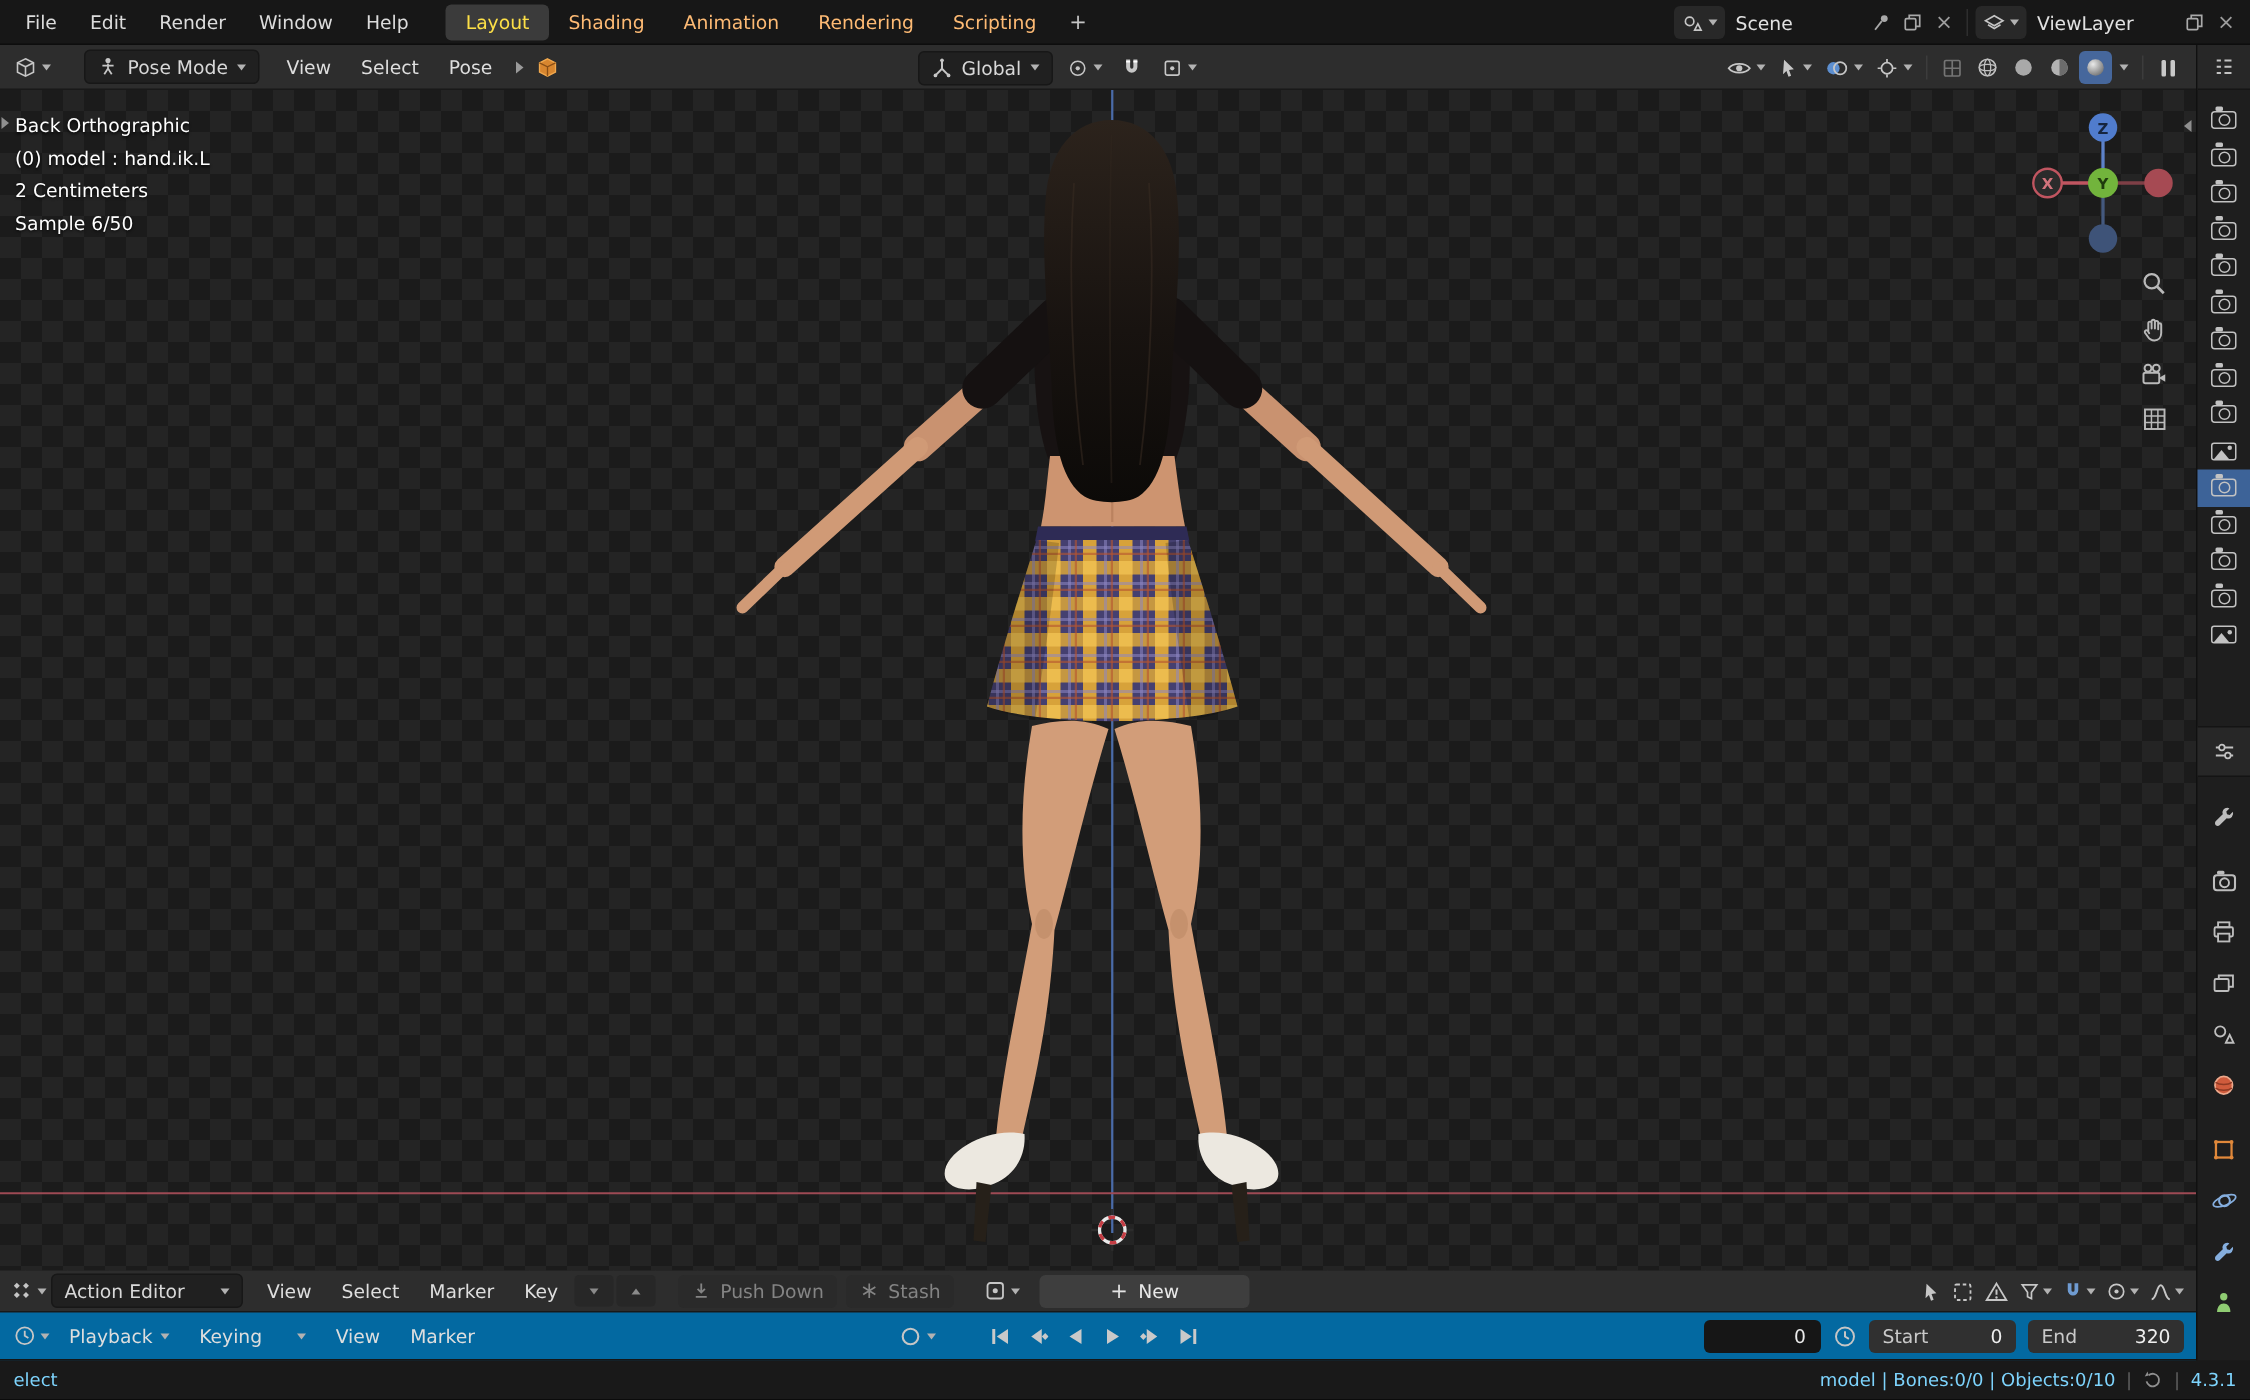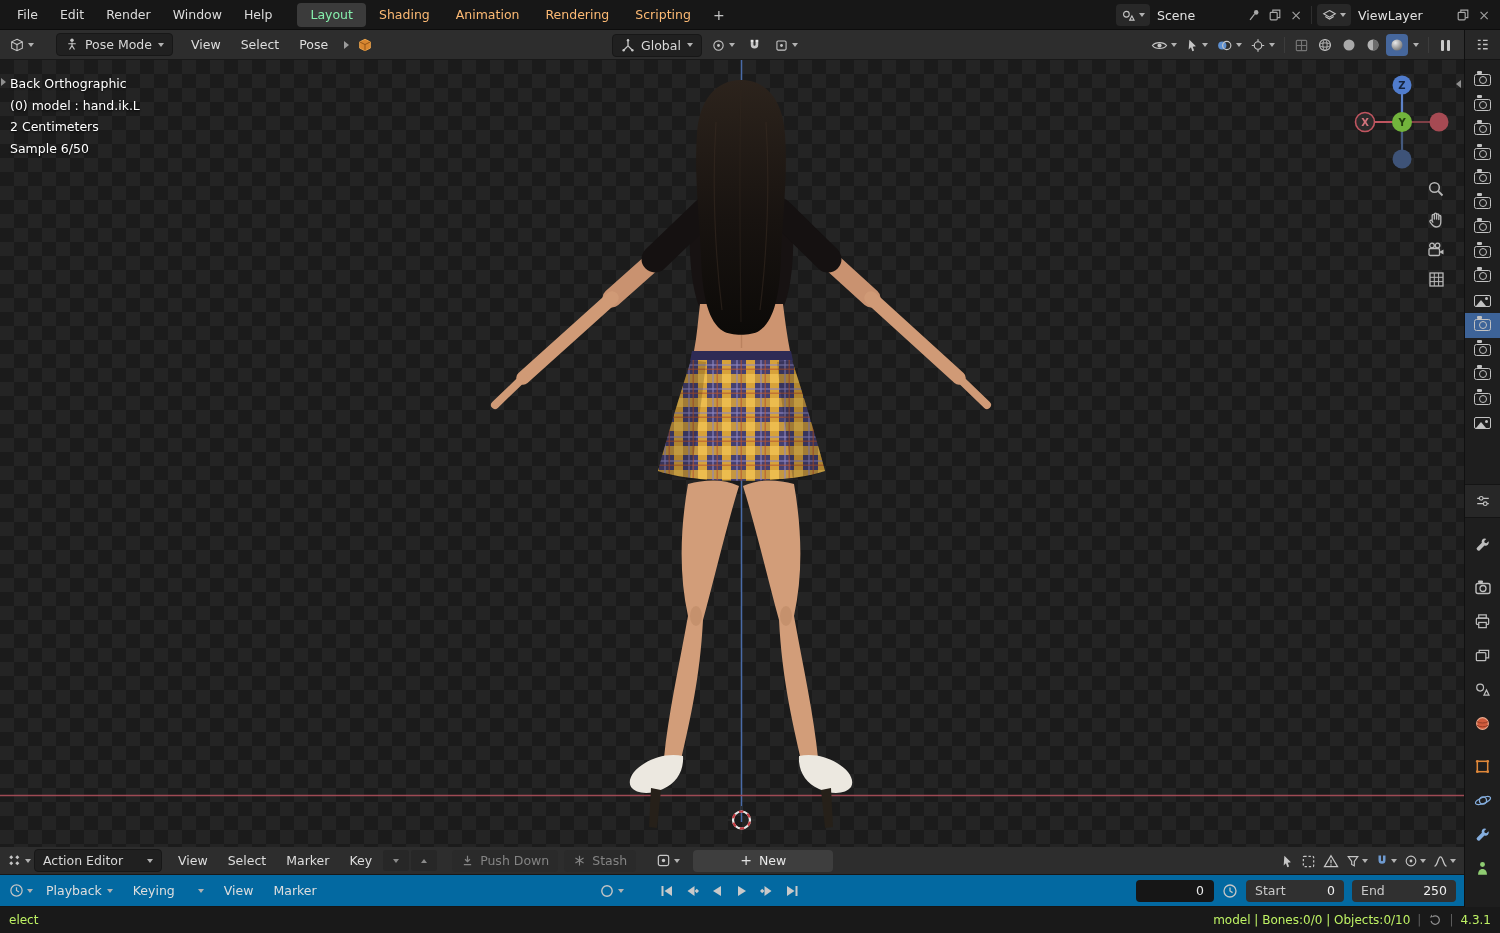--- a/index.html
+++ b/index.html
@@ -6,21 +6,21 @@
   html,body{background:#000}
   #app{position:relative;width:1500px;height:933px;overflow:hidden;background:#1b1b1b;
        font-family:"DejaVu Sans","Liberation Sans",sans-serif;font-size:12.5px;color:#d8d8d8}
   svg{display:block}
 
   
   .topbar{position:absolute;left:0;top:0;width:1500px;height:30px;background:#171717;border-bottom:1px solid #0d0d0d;display:flex;align-items:center;padding-left:6px}
   .menu-item{padding:0 11px;line-height:29px;color:#dcdcdc;cursor:default}
   .wstabs{display:flex;margin-left:14px;height:30px;align-items:center}
   .wstab{padding:0 13px;line-height:24px;height:24px;color:#fdba74;border-radius:4px;white-space:nowrap}
-  .wstab.active{background:#3b3b3b;color:#86efac}
+  .wstab.active{background:#3b3b3b;color:#fde047}
   .wstab.add{color:#c5c5c5;padding:0 9px;font-size:14px}
   .tb-right{position:absolute;right:6px;top:0;height:30px;display:flex;align-items:center;gap:1px}
   .tb-iconbox{display:flex;align-items:center;gap:3px;background:#282828;border-radius:4px;height:22px;padding:0 5px}
   .tb-name{width:92px;padding:0 6px;color:#e2e2e2;white-space:nowrap;overflow:hidden}
   .tb-name.wide{width:100px}
   .tb-ic{width:20px;height:22px;display:flex;align-items:center;justify-content:center}
   .x-icon::before{content:"\00d7";color:#9d9d9d;font-size:14px}
   .tb-sep{width:1px;height:18px;background:#2e2e2e;margin:0 4px}
 
   
@@ -89,21 +89,21 @@
   .transport{position:absolute;left:655px;display:flex;gap:2px}
   .tpbtn{width:23px;height:22px;display:flex;align-items:center;justify-content:center;border-radius:3px}
   .tl-right{position:absolute;right:8px;display:flex;align-items:center;gap:8px}
   .framefield{width:78px;height:22px;background:#161616;border-radius:4px;display:flex;align-items:center;justify-content:flex-end;padding:0 10px;color:#eaeaea}
   .rangefield{height:22px;background:#303030;border-radius:4px;display:flex;align-items:center;justify-content:space-between;padding:0 9px;color:#c9c9c9}
   .rangefield .val{color:#efefef;margin-left:12px}
   .rf-start{width:98px}
   .rf-end{width:104px}
 
   
-  .statusbar{position:absolute;left:0;top:907px;width:1500px;height:26px;background:#191919;display:flex;align-items:center;padding:0 9px;color:#bef264;font-size:12px}
+  .statusbar{position:absolute;left:0;top:907px;width:1500px;height:26px;background:#191919;display:flex;align-items:center;padding:0 9px;color:#7dd3fc;font-size:12px}
   .sb-right{margin-left:auto;display:flex;align-items:center;gap:7px}
   .sb-sep::before{content:"|";color:#5f5f5f}
 </style>
 </head>
 <body>
 
 <div id="app">
 
   <header class="topbar">
     <nav style="display:flex">
@@ -721,21 +721,21 @@
       <svg width="16" height="16" viewBox="0 0 16 16">
         <circle cx="8" cy="8" r="6" fill="none" stroke="#c6c6c6" stroke-width="1.3"></circle>
         <path d="M8 4.5 V8 L10.6 9.6" stroke="#c6c6c6" stroke-width="1.3" fill="none"></path>
       </svg>
       <div class="rangefield rf-start">
         <span>Start</span>
         <span class="val">0</span>
       </div>
       <div class="rangefield rf-end">
         <span>End</span>
-        <span class="val">250</span>
+        <span class="val">320</span>
       </div>
     </div>
   </div>
 
   <footer class="statusbar">
     <span>elect</span>
     <div class="sb-right">
       <span>model | Bones:0/0 | Objects:0/10</span>
       <span class="sb-sep"></span>
       <svg width="14" height="14" viewBox="0 0 16 16">

